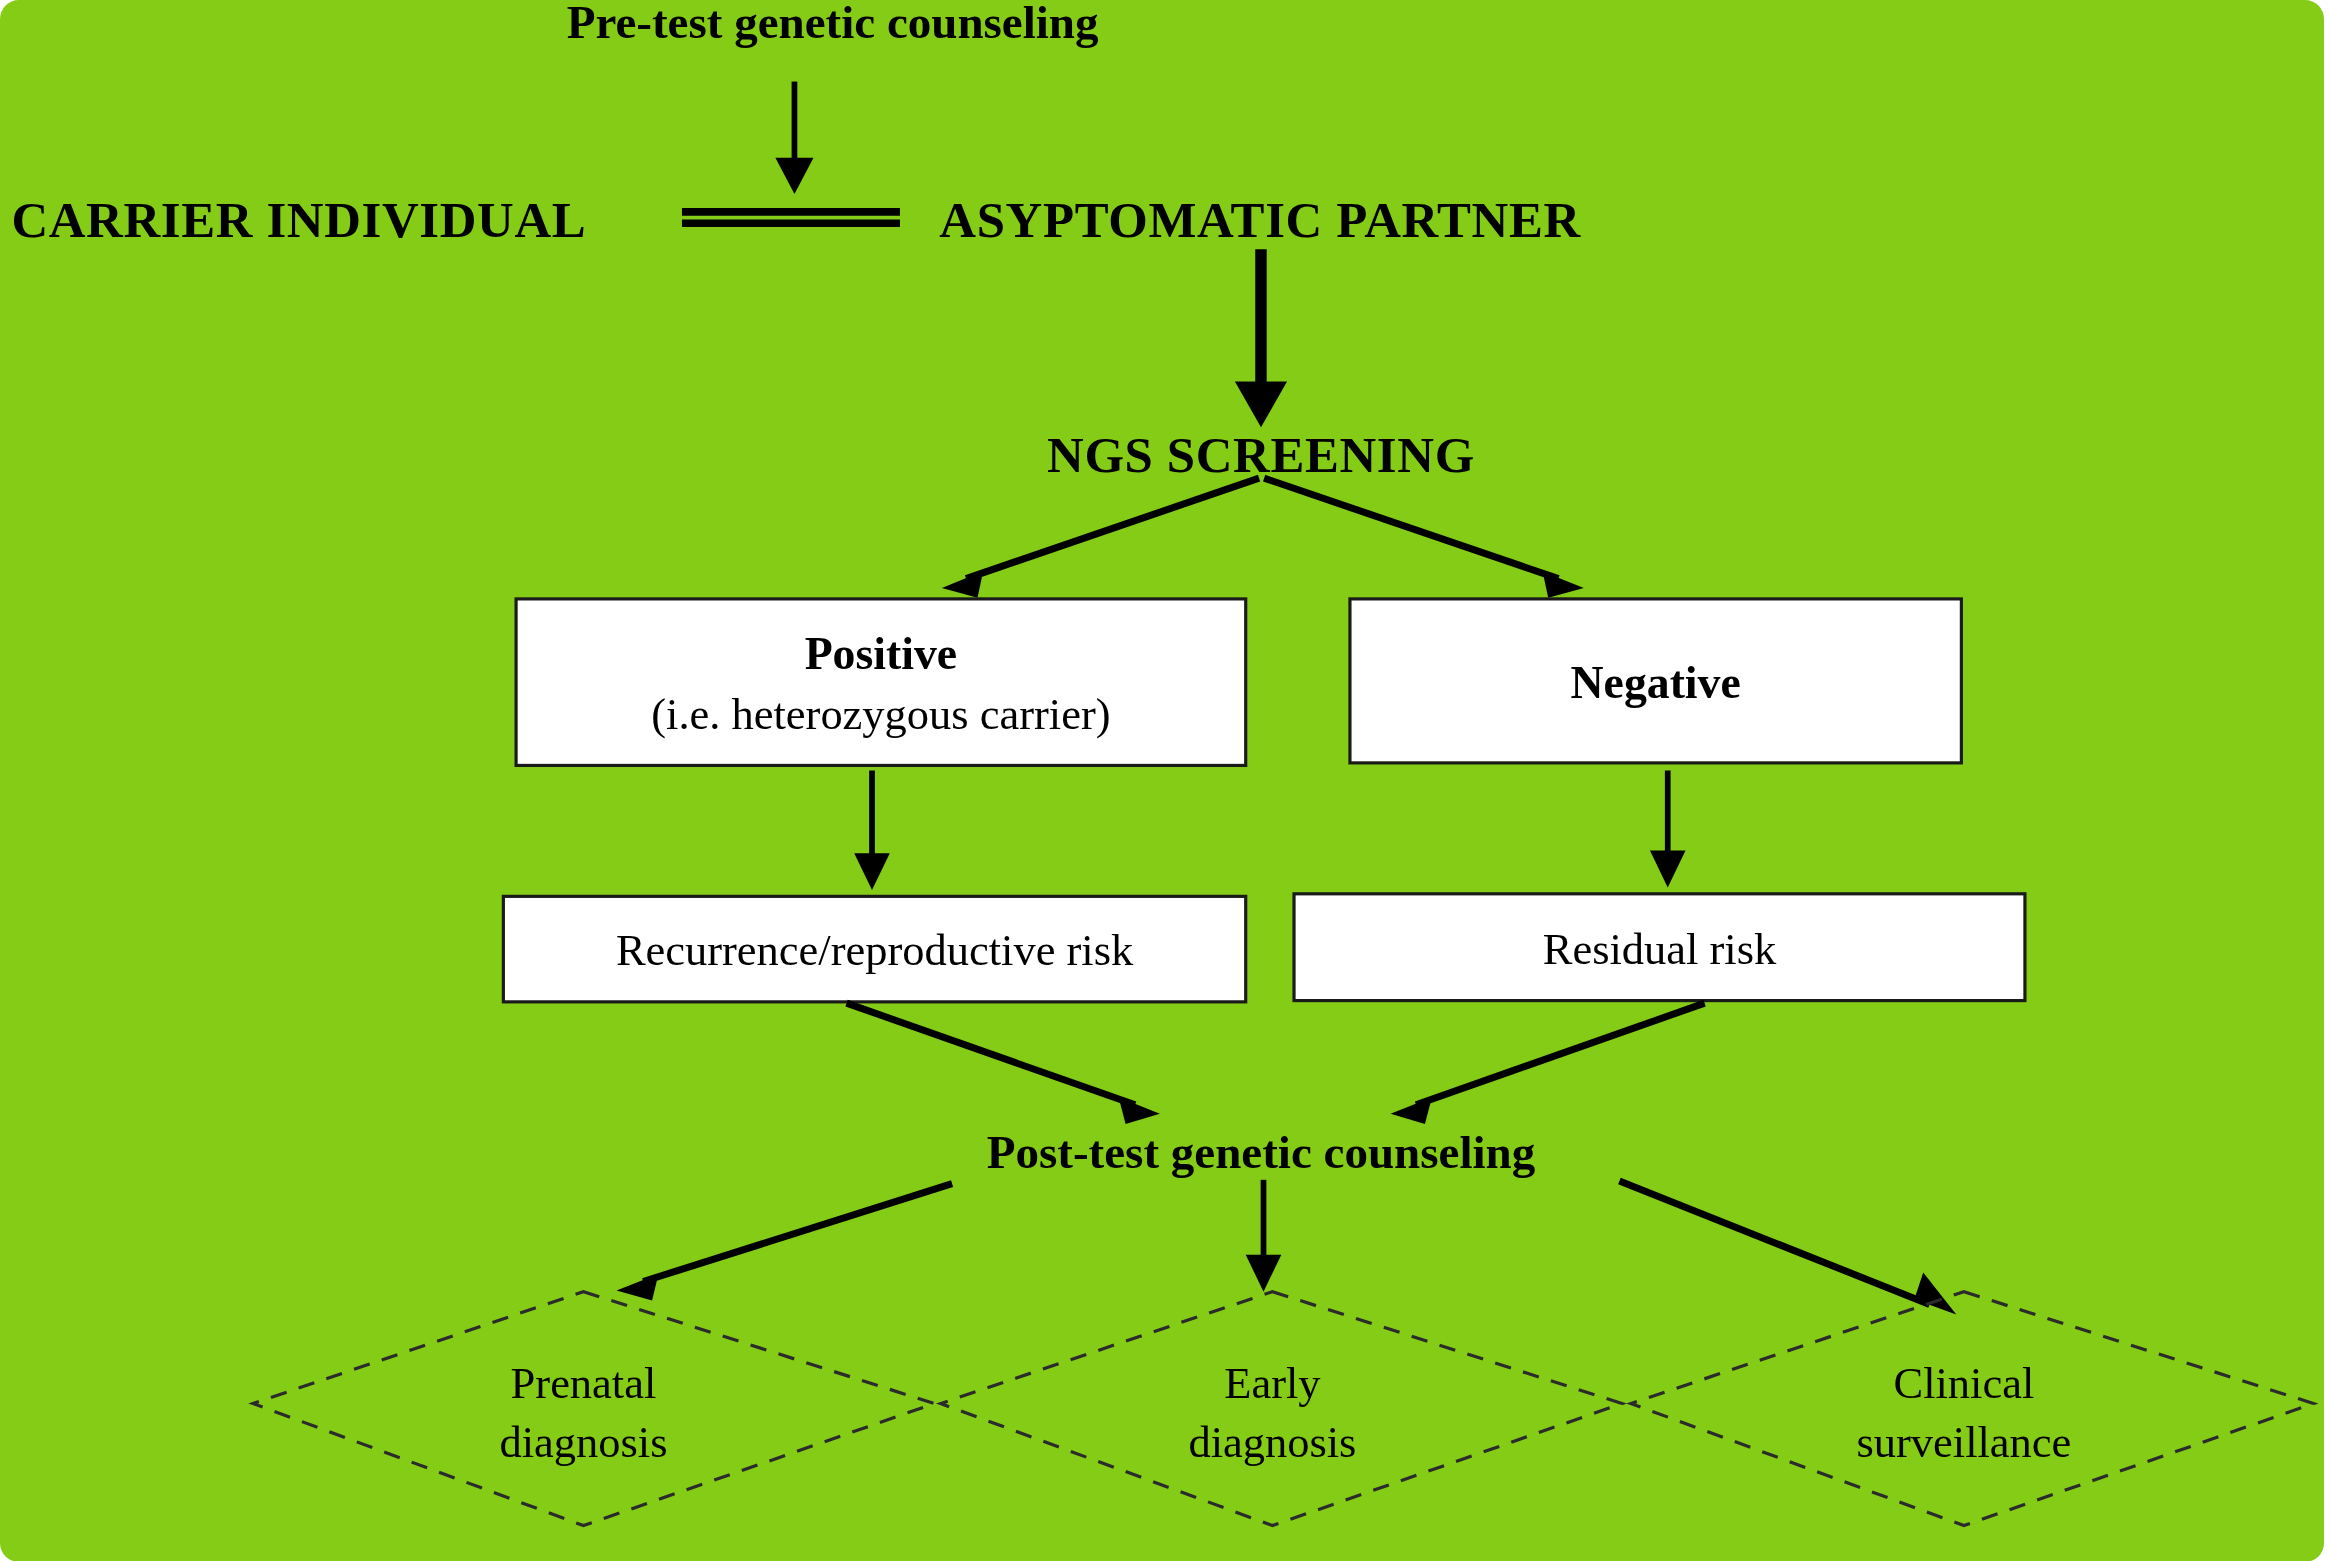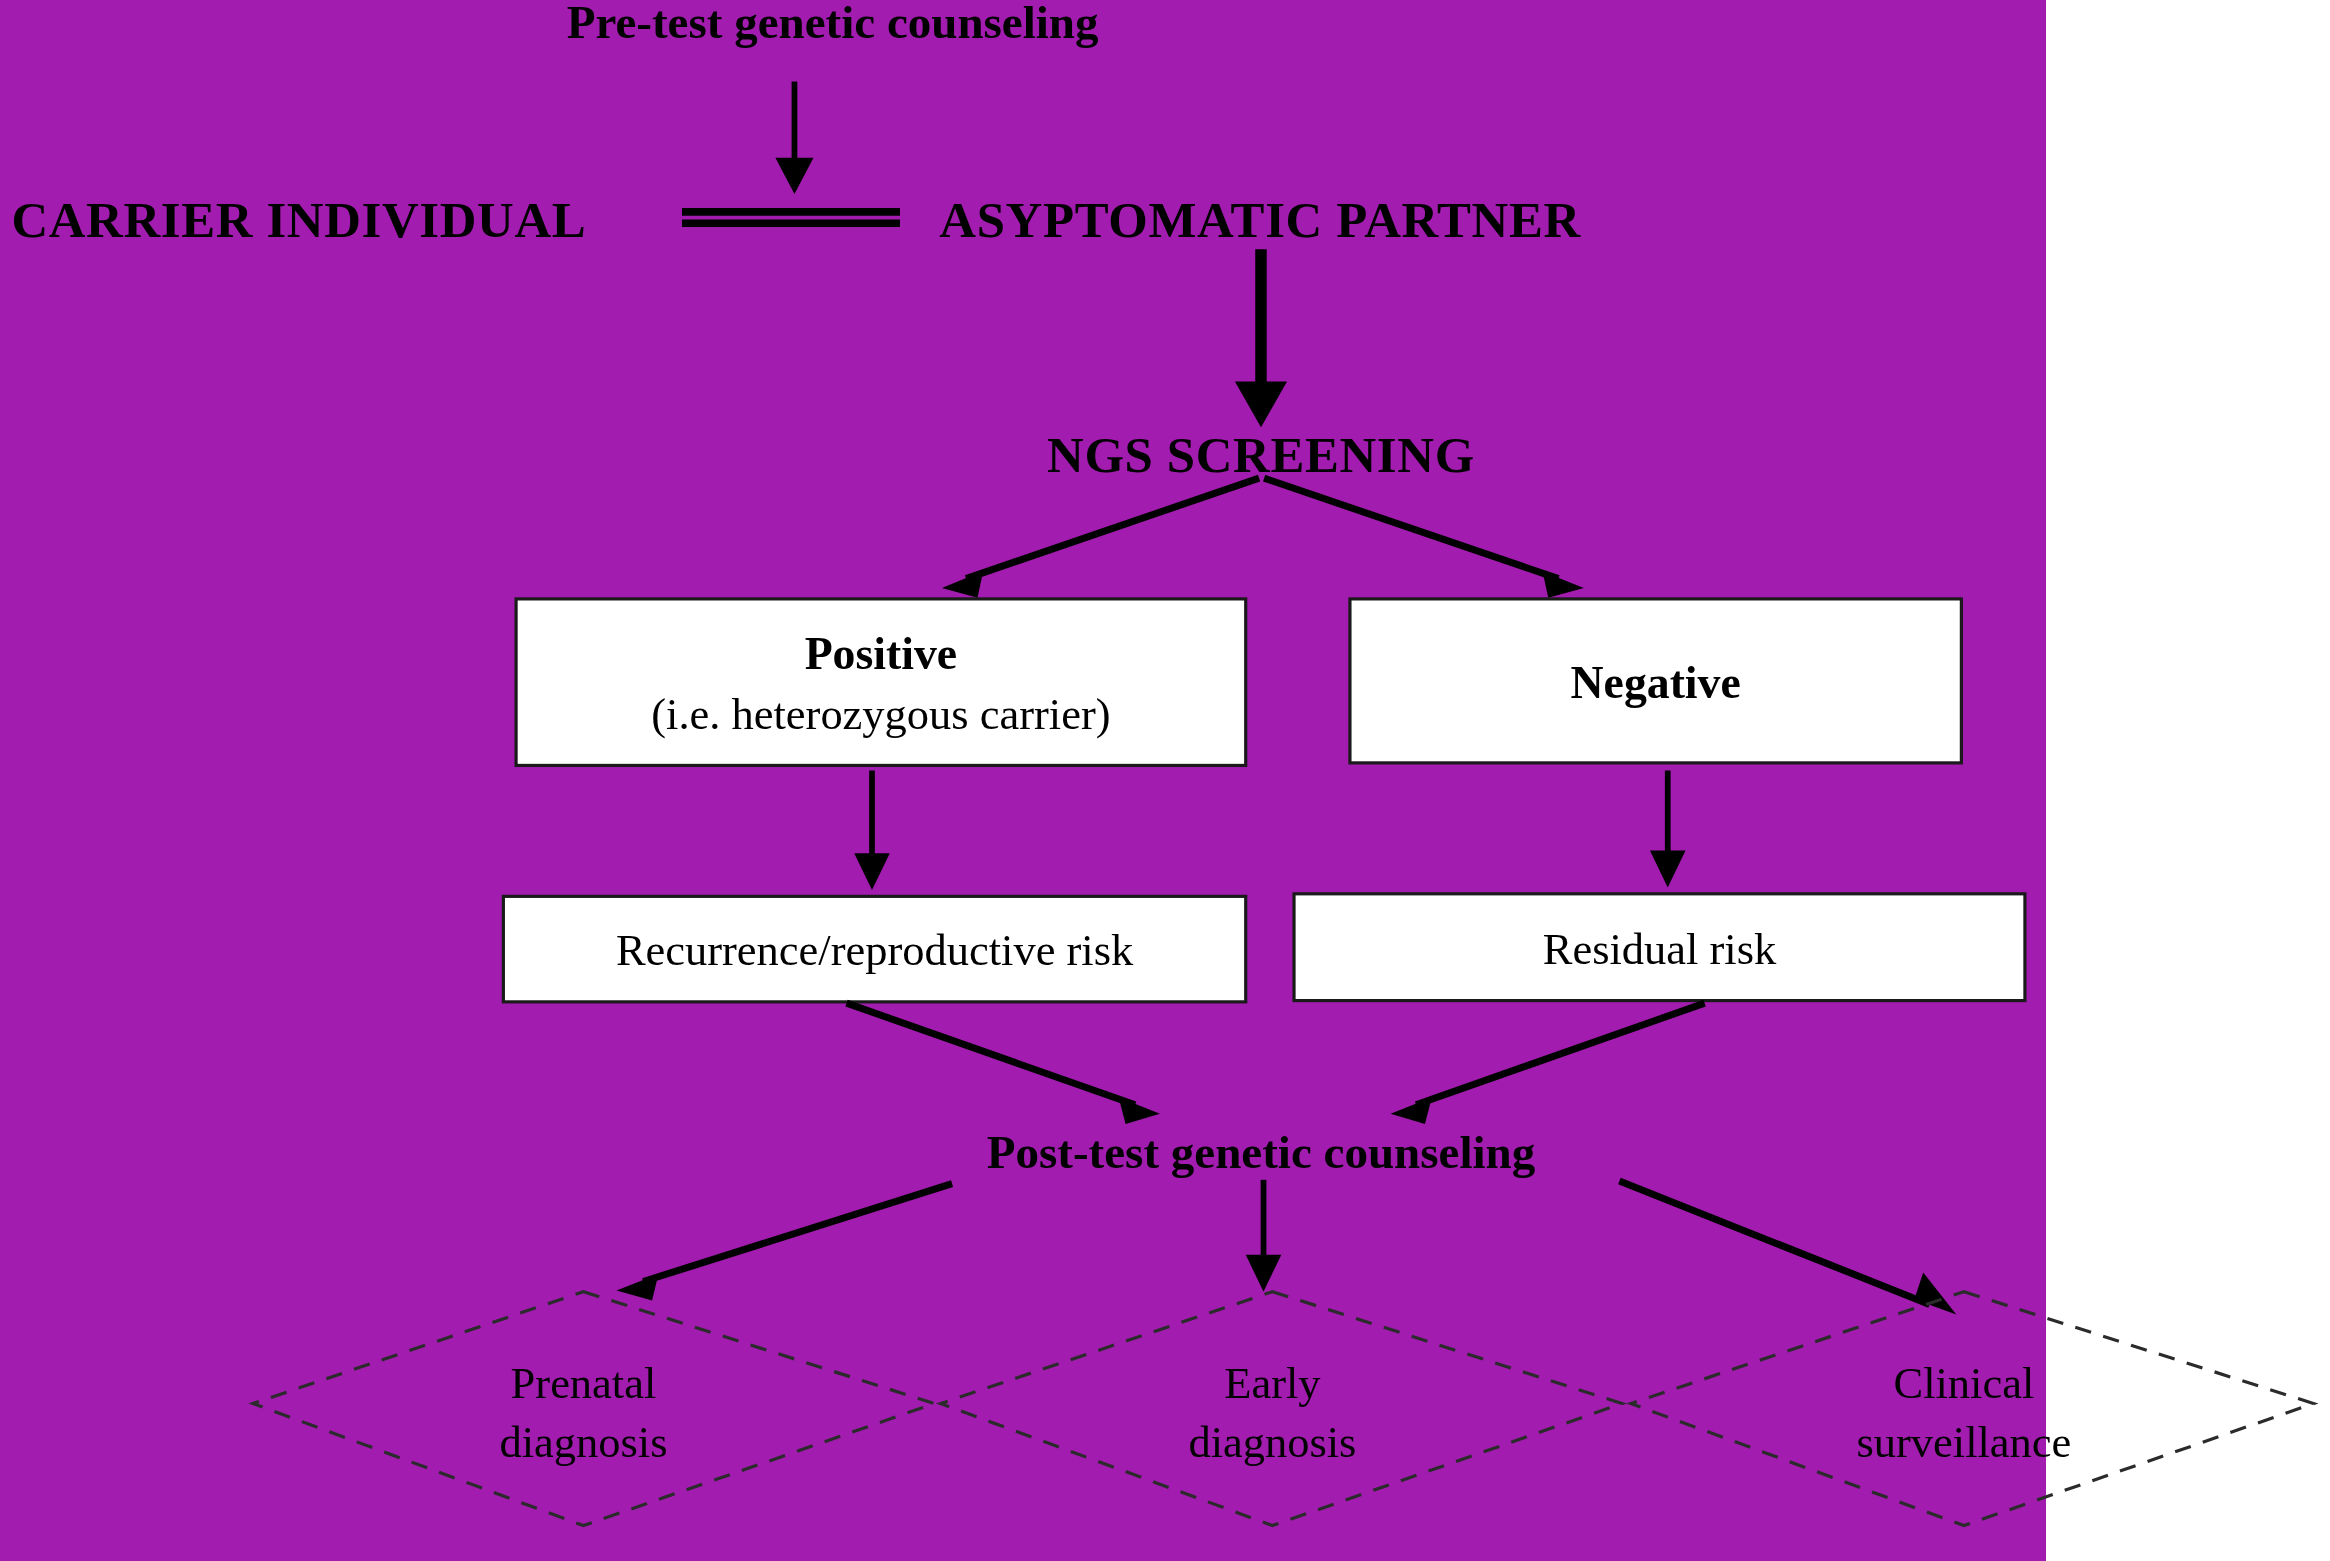--- a/index.html
+++ b/index.html
@@ -9,23 +9,24 @@
     background: #ffffff;
   }
   body {
     width: 2330px;
     height: 1562px;
     font-family: "Liberation Serif", "DejaVu Serif", serif;
     overflow: hidden;
   }
   #diagram-root {
     position: relative;
-    width: 2046px;
+    width: 2324px;
     height: 1562px;
-    background: #a21caf;
+    background: #84cc16;
+    border-radius: 19px;
   }
   svg.flow-svg {
     position: absolute;
     left: 0;
     top: 0;
     width: 2330px;
     height: 1562px;
     display: block;
   }
   text {

